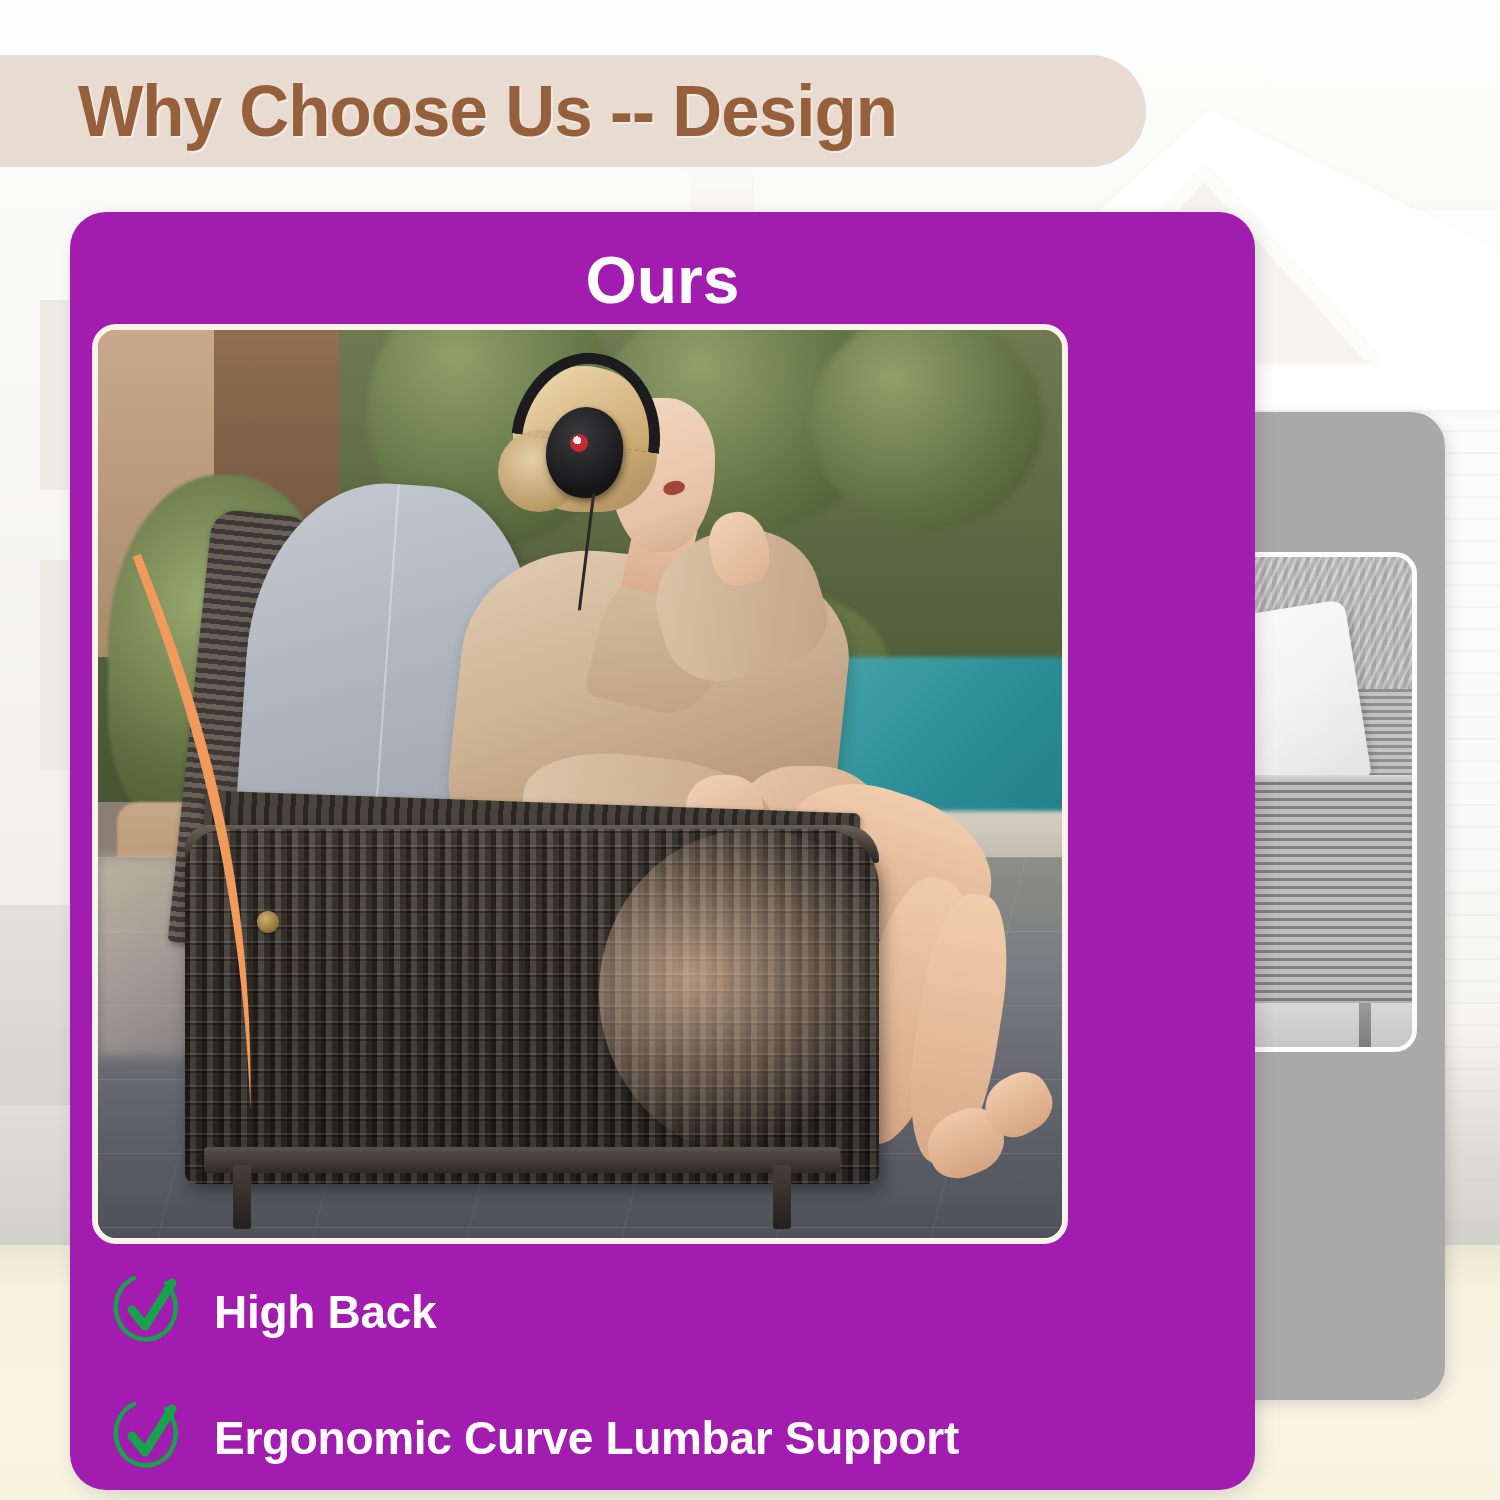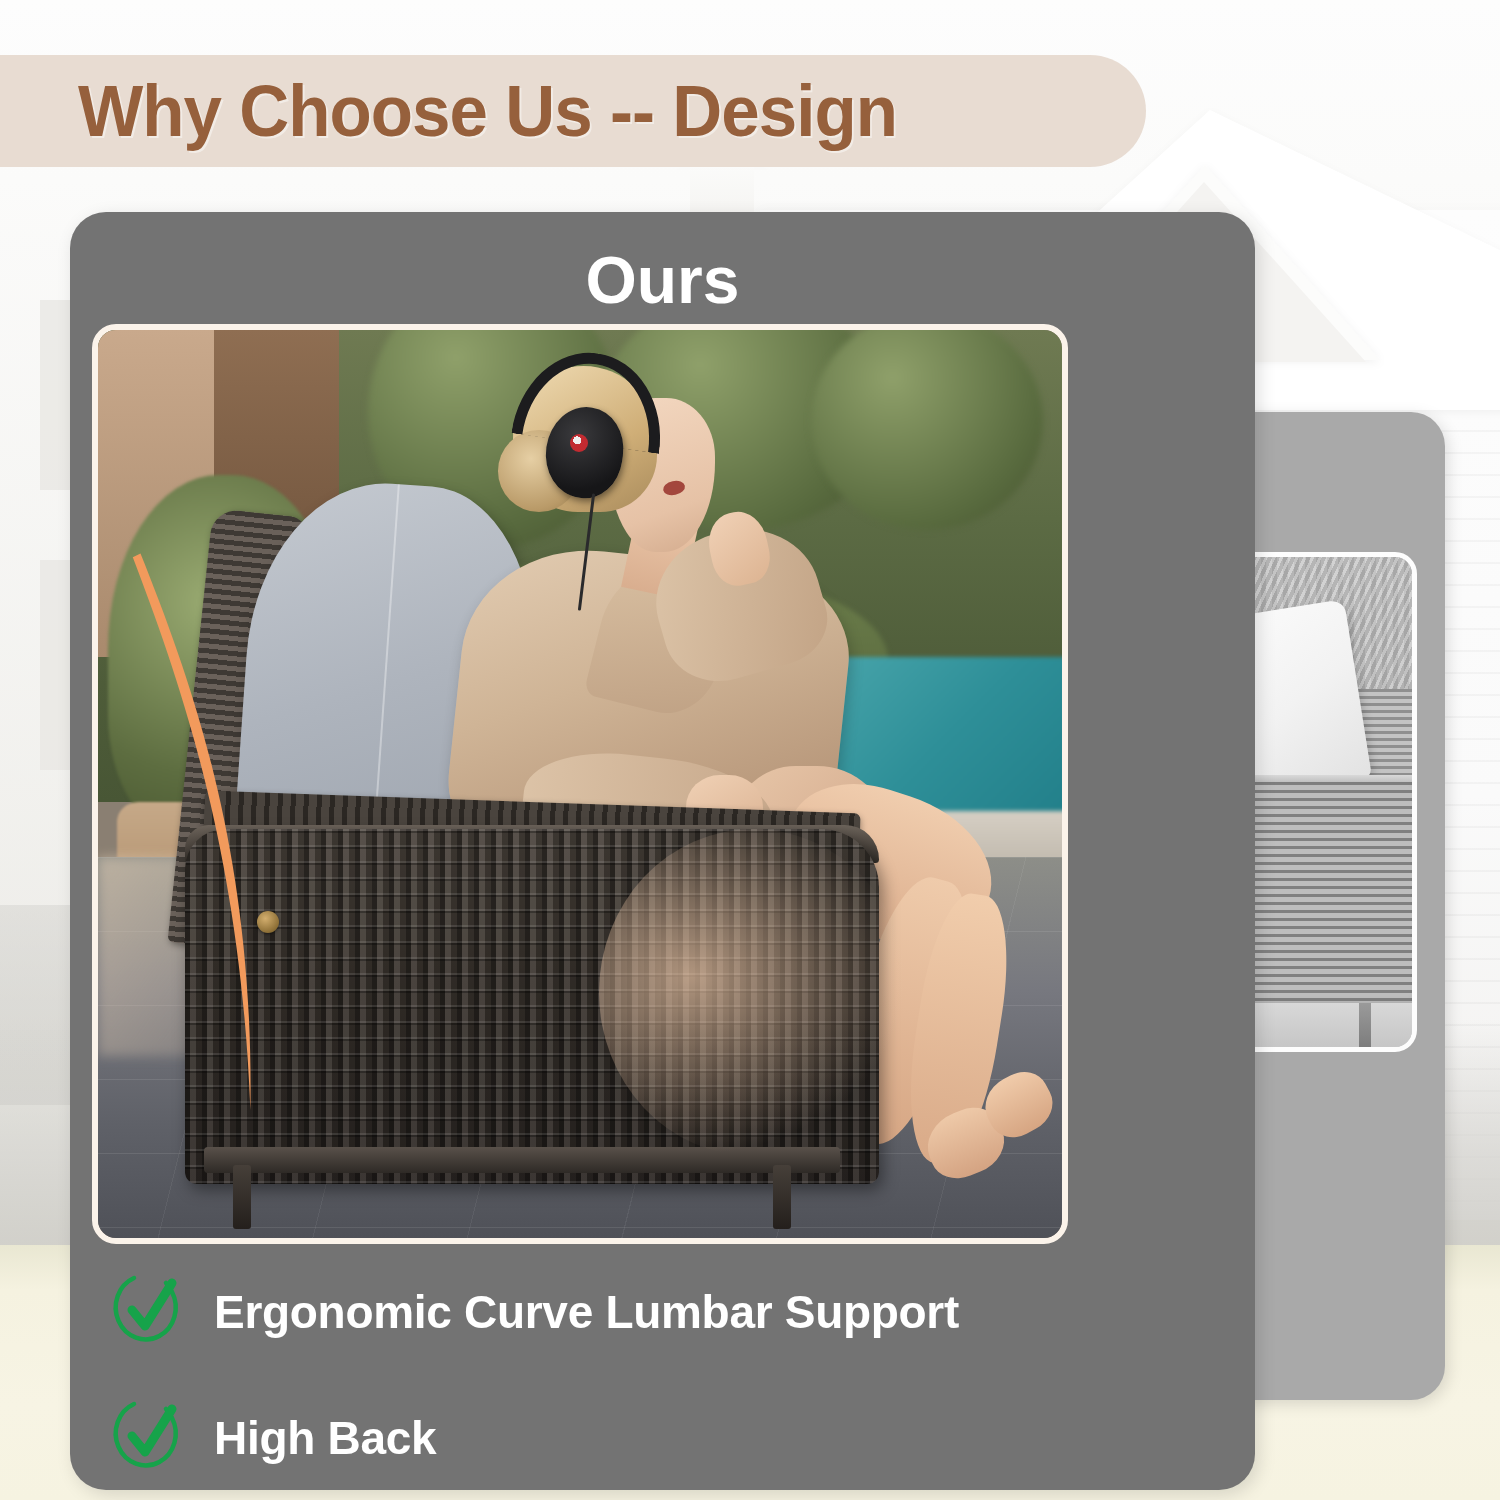--- a/index.html
+++ b/index.html
@@ -175,21 +175,21 @@
     border-radius: 4px 4px 0 0; }
   .op-leg { position:absolute; bottom:0; width:12px; height:9%;
     background: linear-gradient(to bottom,#9a9a9a,#7d7d7d); }
   .op-floor { position:absolute; left:0; bottom:0; width:100%; height:9%;
     background: linear-gradient(to bottom,#d8d8d8,#c6c6c6); }
 
   
   #ours-panel {
     position: absolute; left: 70px; top: 212px;
     width: 1185px; height: 1278px;
-    background: #737373;
+    background: #a21caf;
     border-radius: 36px;
     box-shadow: 4px 5px 18px rgba(0,0,0,.13);
   }
   #ours-title {
     position: absolute; left: 0; right: 0; top: 30px;
     text-align: center;
     font-size: 66px; font-weight: bold; color: #ffffff;
     letter-spacing: 0px;
   }
   #ours-photo-frame {
@@ -476,27 +476,27 @@
 
   <div id="ours-features">
 
     <div class="feat-row">
       <span class="ico">
         <svg width="80" height="80" viewBox="0 0 80 80">
           <path d="M24 8 A30 32 0 1 0 62 22 A30 32 0 0 0 56 13" fill="none" stroke="#16a34a" stroke-width="4.5" stroke-linecap="round"></path>
           <path d="M22 40 L35 56 L62 13" fill="none" stroke="#16a34a" stroke-width="9" stroke-linecap="round" stroke-linejoin="round"></path>
         </svg>
       </span>
-      <span class="feat-label-ours">Ergonomic Curve Lumbar Support</span>
+      <span class="feat-label-ours">High Back</span>
     </div>
 
     <div class="feat-row">
       <span class="ico">
         <svg width="80" height="80" viewBox="0 0 80 80">
           <path d="M24 8 A30 32 0 1 0 62 22 A30 32 0 0 0 56 13" fill="none" stroke="#16a34a" stroke-width="4.5" stroke-linecap="round"></path>
           <path d="M22 40 L35 56 L62 13" fill="none" stroke="#16a34a" stroke-width="9" stroke-linecap="round" stroke-linejoin="round"></path>
         </svg>
       </span>
-      <span class="feat-label-ours">High Back</span>
+      <span class="feat-label-ours">Ergonomic Curve Lumbar Support</span>
     </div>
 
   </div>
 </div>
 
 </body></html>

